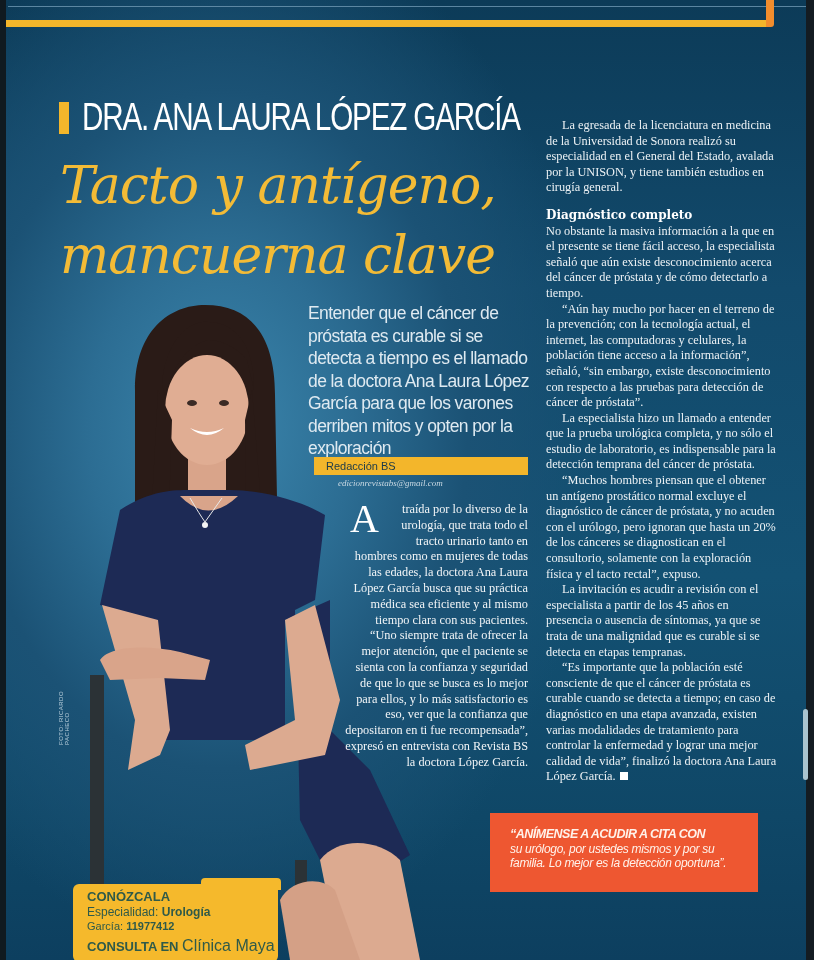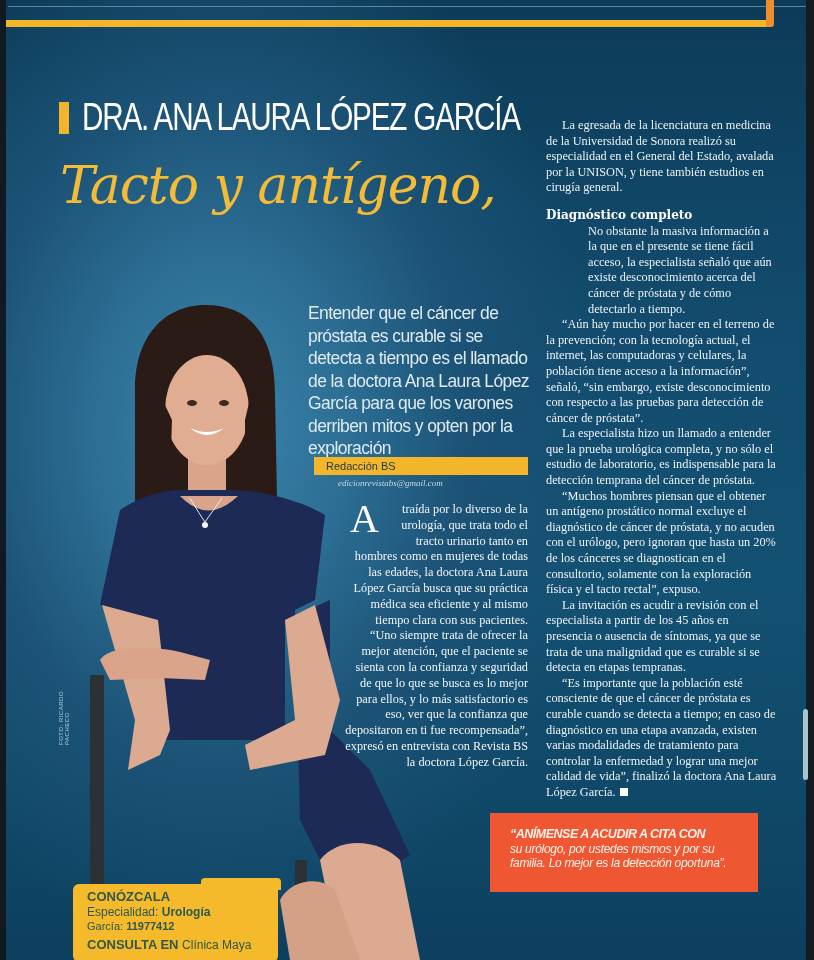--- a/index.html
+++ b/index.html
@@ -29,36 +29,36 @@
   .byline-bar { position: absolute; left: 314px; top: 457px; width: 214px; height: 18px; background: #f3b62b; font-family: "Liberation Sans", sans-serif; font-size: 11px; color: #1b3a4a; line-height: 18px; padding-left: 12px; }
   .byline-email { position: absolute; left: 338px; top: 478px; font-family: "Liberation Serif", serif; font-style: italic; font-size: 9px; color: #c9d8e2; }
 
   .col-mid { position: absolute; left: 342px; top: 502px; width: 186px; font-family: "Liberation Serif", serif; font-size: 12.3px; line-height: 15.8px; color: #f2f5f7; text-align: right; }
   .col-mid p { margin: 0; }
   .dropcap { float: left; font-size: 40px; line-height: 30px; margin: 2px 4px 0 8px; color: #ffffff; font-family: "Liberation Serif", serif; }
   .indent { text-indent: 20px; }
 
   .col-right { position: absolute; left: 546px; top: 118px; width: 232px; font-family: "Liberation Serif", serif; font-size: 12.3px; line-height: 15.6px; color: #edf2f5; }
   .col-right p { text-indent: 16px; }
-  .col-right p.noind { text-indent: 0; margin-left: 42px; }
+  .col-right p.noind { text-indent: 0; }
   .subhead { font-family: "DejaVu Serif", serif; font-weight: bold; font-size: 12px; margin-top: 12px; color: #ffffff; }
   .end-mark { display: inline-block; width: 8px; height: 8px; background: #ffffff; margin-left: 4px; vertical-align: 0; }
 
   
   .photo { position: absolute; left: 40px; top: 300px; width: 400px; height: 660px; }
   .credit { position: absolute; left: 58px; top: 745px; width: 80px; font-family: "Liberation Sans", sans-serif; font-size: 6px; color: #cfe0ea; transform: rotate(-90deg); transform-origin: left top; letter-spacing: .5px; opacity: .85; }
 
   .info-card { position: absolute; left: 73px; top: 884px; width: 205px; height: 78px; background: #f5b92c; border-radius: 6px; padding: 5px 0 0 14px; font-family: "Liberation Sans", sans-serif; color: #2f5a49; }
   .info-card .tab { position: absolute; left: 128px; top: -6px; width: 80px; height: 12px; background: #f5b92c; border-radius: 4px 4px 0 0; }
   .info-title { font-weight: bold; font-size: 13px; }
   .info-line { font-size: 12px; margin-top: 1px; }
   .info-line b { font-weight: bold; }
   .info-small { font-size: 11px; margin-top: 1px; }
   .info-consult { font-weight: bold; font-size: 13px; margin-top: 5px; }
-  .info-consult span { font-weight: normal; font-size: 12px; }
+  .info-consult span { font-weight: normal; font-size: 16px; }
 
   .quote-box { position: absolute; left: 490px; top: 813px; width: 268px; height: 79px; background: #ee5731; padding: 14px 10px 0 20px; font-family: "Liberation Sans", sans-serif; font-style: italic; color: #fff2ea; font-size: 12px; line-height: 14.5px; letter-spacing: -0.3px; }
   .quote-box .qhead { font-weight: bold; font-size: 12.5px; letter-spacing: -0.5px; }
   .scrollbar-thumb { position: absolute; left: 803px; top: 709px; width: 5px; height: 71px; background: #a9c4cf; border-radius: 3px; }
 </style>
 </head>
 <body>
 
 <div class="page">
   <div class="top-line"></div>
@@ -105,20 +105,21 @@
 
   <div class="credit">FOTO: RICARDO PACHECO</div>
 
   <div class="kicker">
     <div class="kicker-bar"></div>
     <div class="kicker-text">DRA. ANA LAURA LÓPEZ GARCÍA</div>
   </div>
 
   <div class="headline">
     <div>Tacto y antígeno,</div>
+    <div>mancuerna clave</div>
   </div>
 
   <div class="intro">Entender que el cáncer de próstata es curable si se detecta a tiempo es el llamado de la doctora Ana Laura López García para que los varones derriben mitos y opten por la exploración</div>
 
   <div class="byline-bar">Redacción BS</div>
   <div class="byline-email">edicionrevistabs@gmail.com</div>
 
   <div class="col-mid">
     <p>
       <span class="dropcap">A</span>

